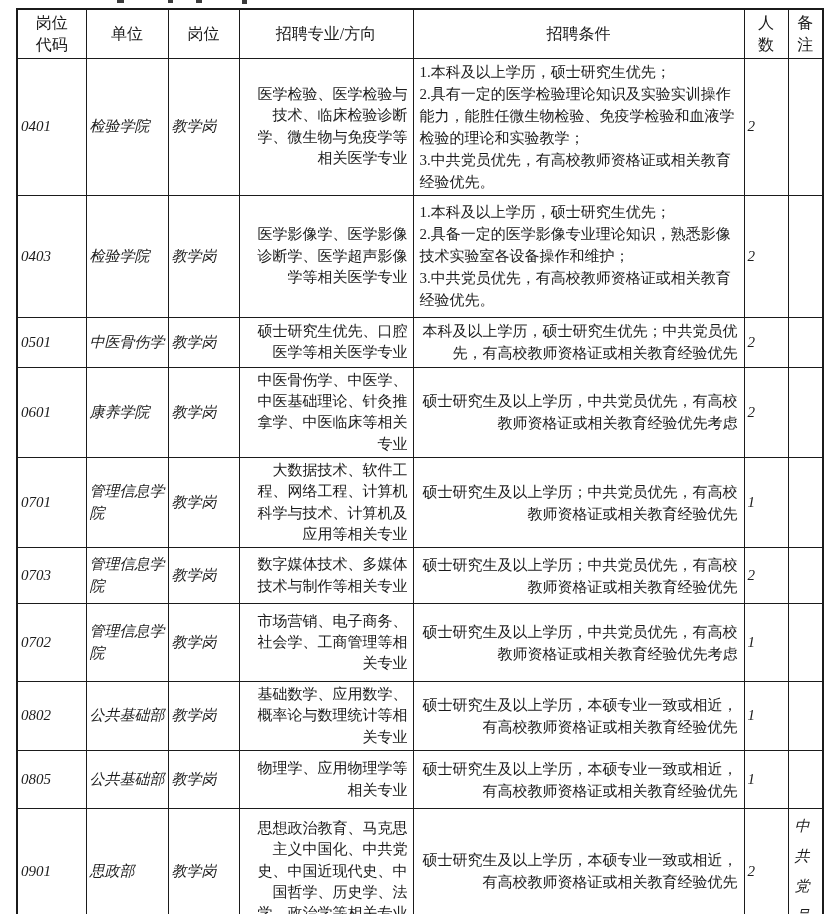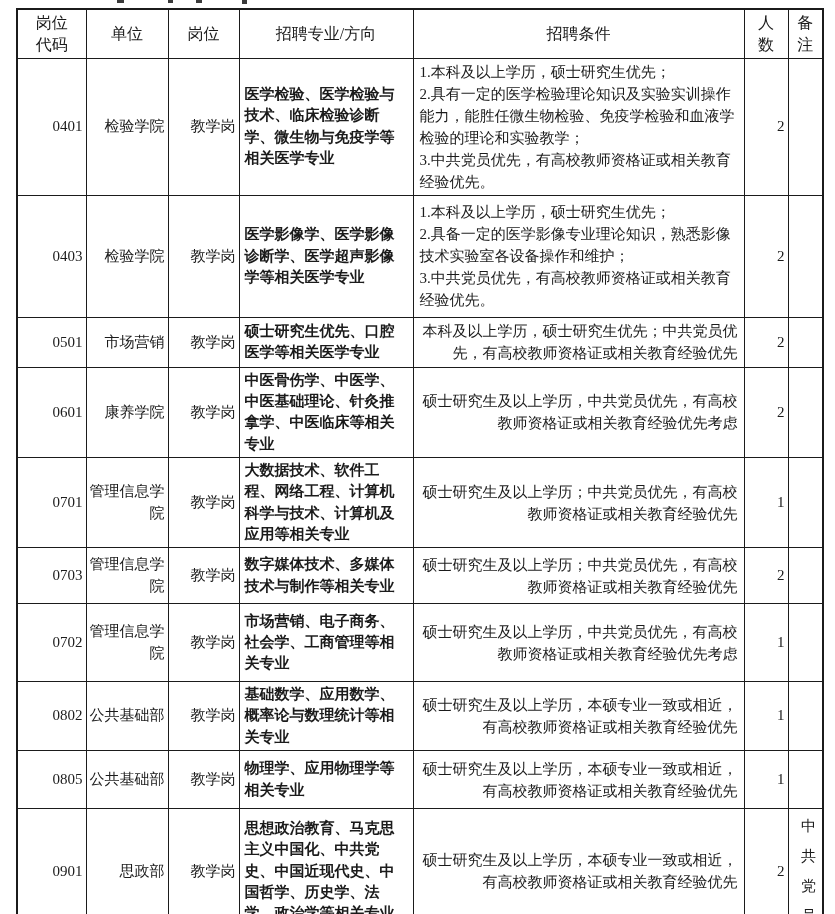--- a/index.html
+++ b/index.html
@@ -46,28 +46,28 @@
     line-height: 1.35;
     text-align: center;
     white-space: pre-line;
     padding: 2px 2px;
   }
   td {
     font-size: 15px;
     line-height: 1.42;
   }
   .c-code, .c-unit, .c-post, .c-count, .c-note {
+    text-align: left;
+    padding: 2px 3px;
+    font-style: italic;
+  }
+  .c-major {
     text-align: right;
-    padding: 2px 3px;
-  }
-  .c-major {
-    text-align: left;
     padding: 2px 5px;
     line-height: 1.42;
-    font-weight: bold;
   }
   .c-cond {
     padding: 2px 6px;
     line-height: 1.47;
     white-space: pre-line;
   }
   .cond-left  { text-align: left; }
   .cond-center{ text-align: right; }
   .c-note.vertical {
     line-height: 30px;
@@ -145,21 +145,21 @@
         <td class="c-post">教学岗</td>
         <td class="c-major">医学影像学、医学影像诊断学、医学超声影像学等相关医学专业</td>
         <td class="c-cond cond-left">1.本科及以上学历，硕士研究生优先；
 2.具备一定的医学影像专业理论知识，熟悉影像技术实验室各设备操作和维护；
 3.中共党员优先，有高校教师资格证或相关教育经验优先。</td>
         <td class="c-count">2</td>
         <td class="c-note"></td>
       </tr>
       <tr class="r2">
         <td class="c-code">0501</td>
-        <td class="c-unit">市场营销</td>
+        <td class="c-unit">中医骨伤学</td>
         <td class="c-post">教学岗</td>
         <td class="c-major">硕士研究生优先、口腔医学等相关医学专业</td>
         <td class="c-cond cond-center">本科及以上学历，硕士研究生优先；中共党员优先，有高校教师资格证或相关教育经验优先</td>
         <td class="c-count">2</td>
         <td class="c-note"></td>
       </tr>
       <tr class="r3">
         <td class="c-code">0601</td>
         <td class="c-unit">康养学院</td>
         <td class="c-post">教学岗</td>

